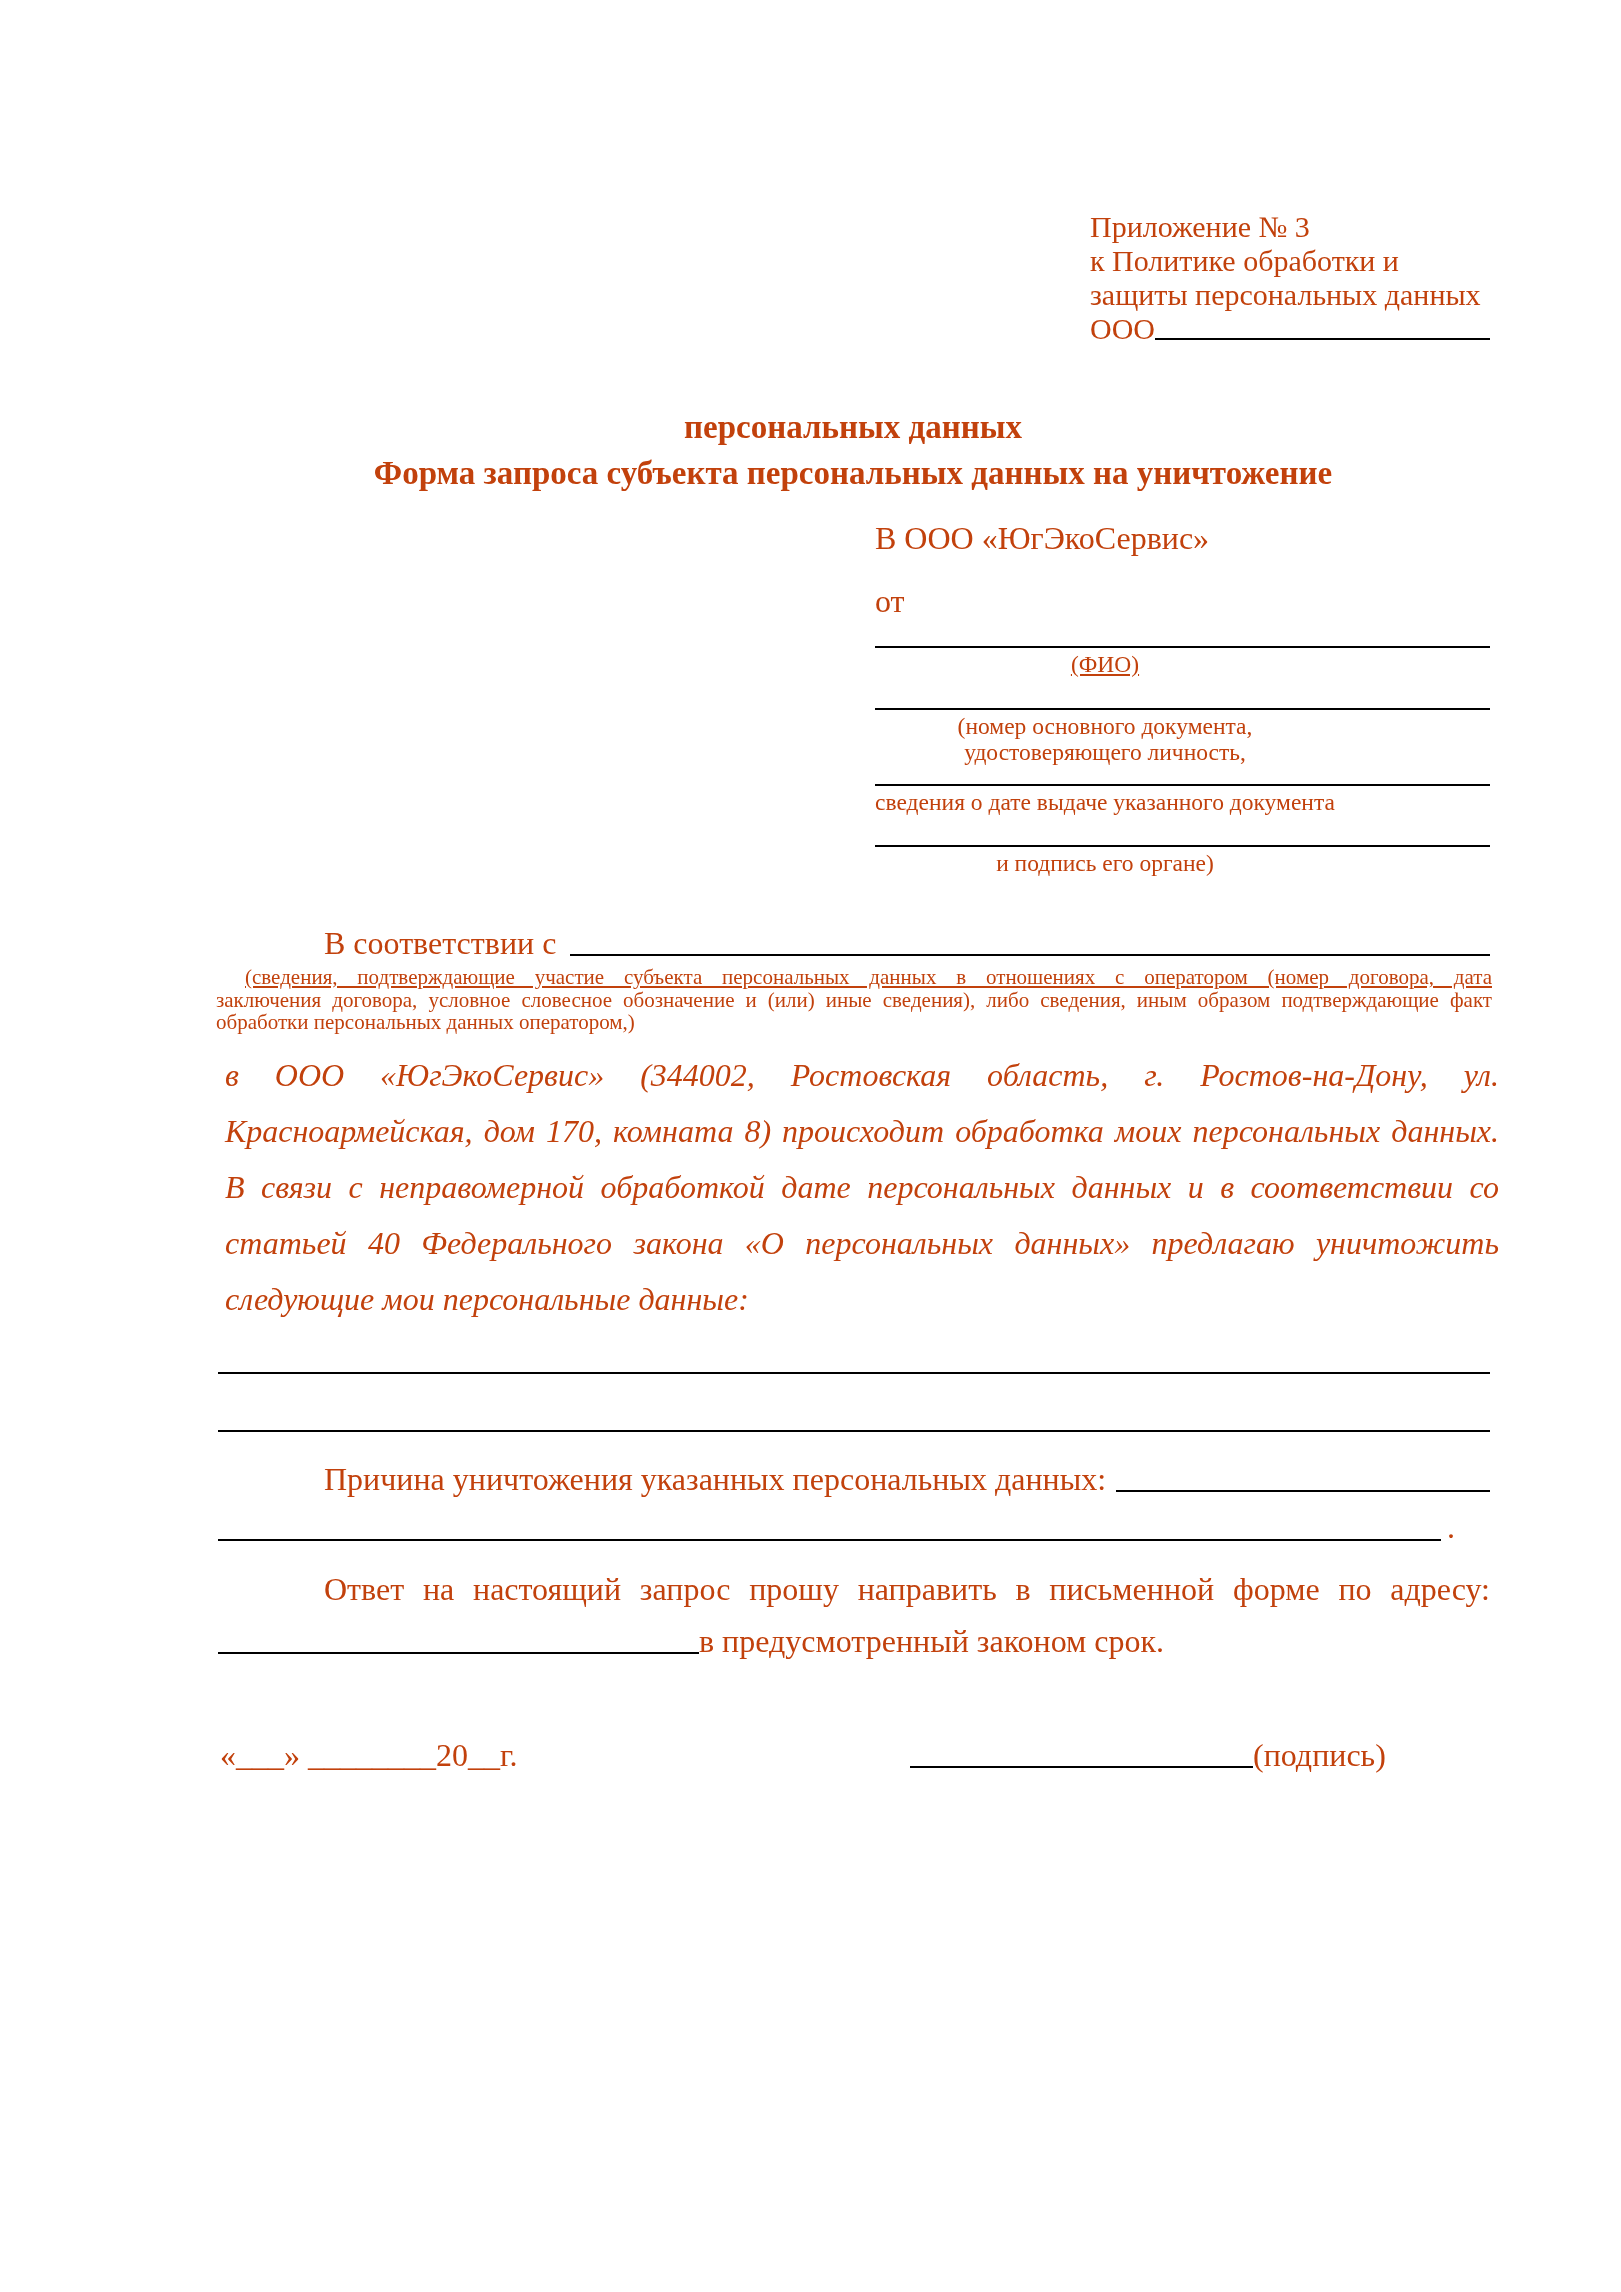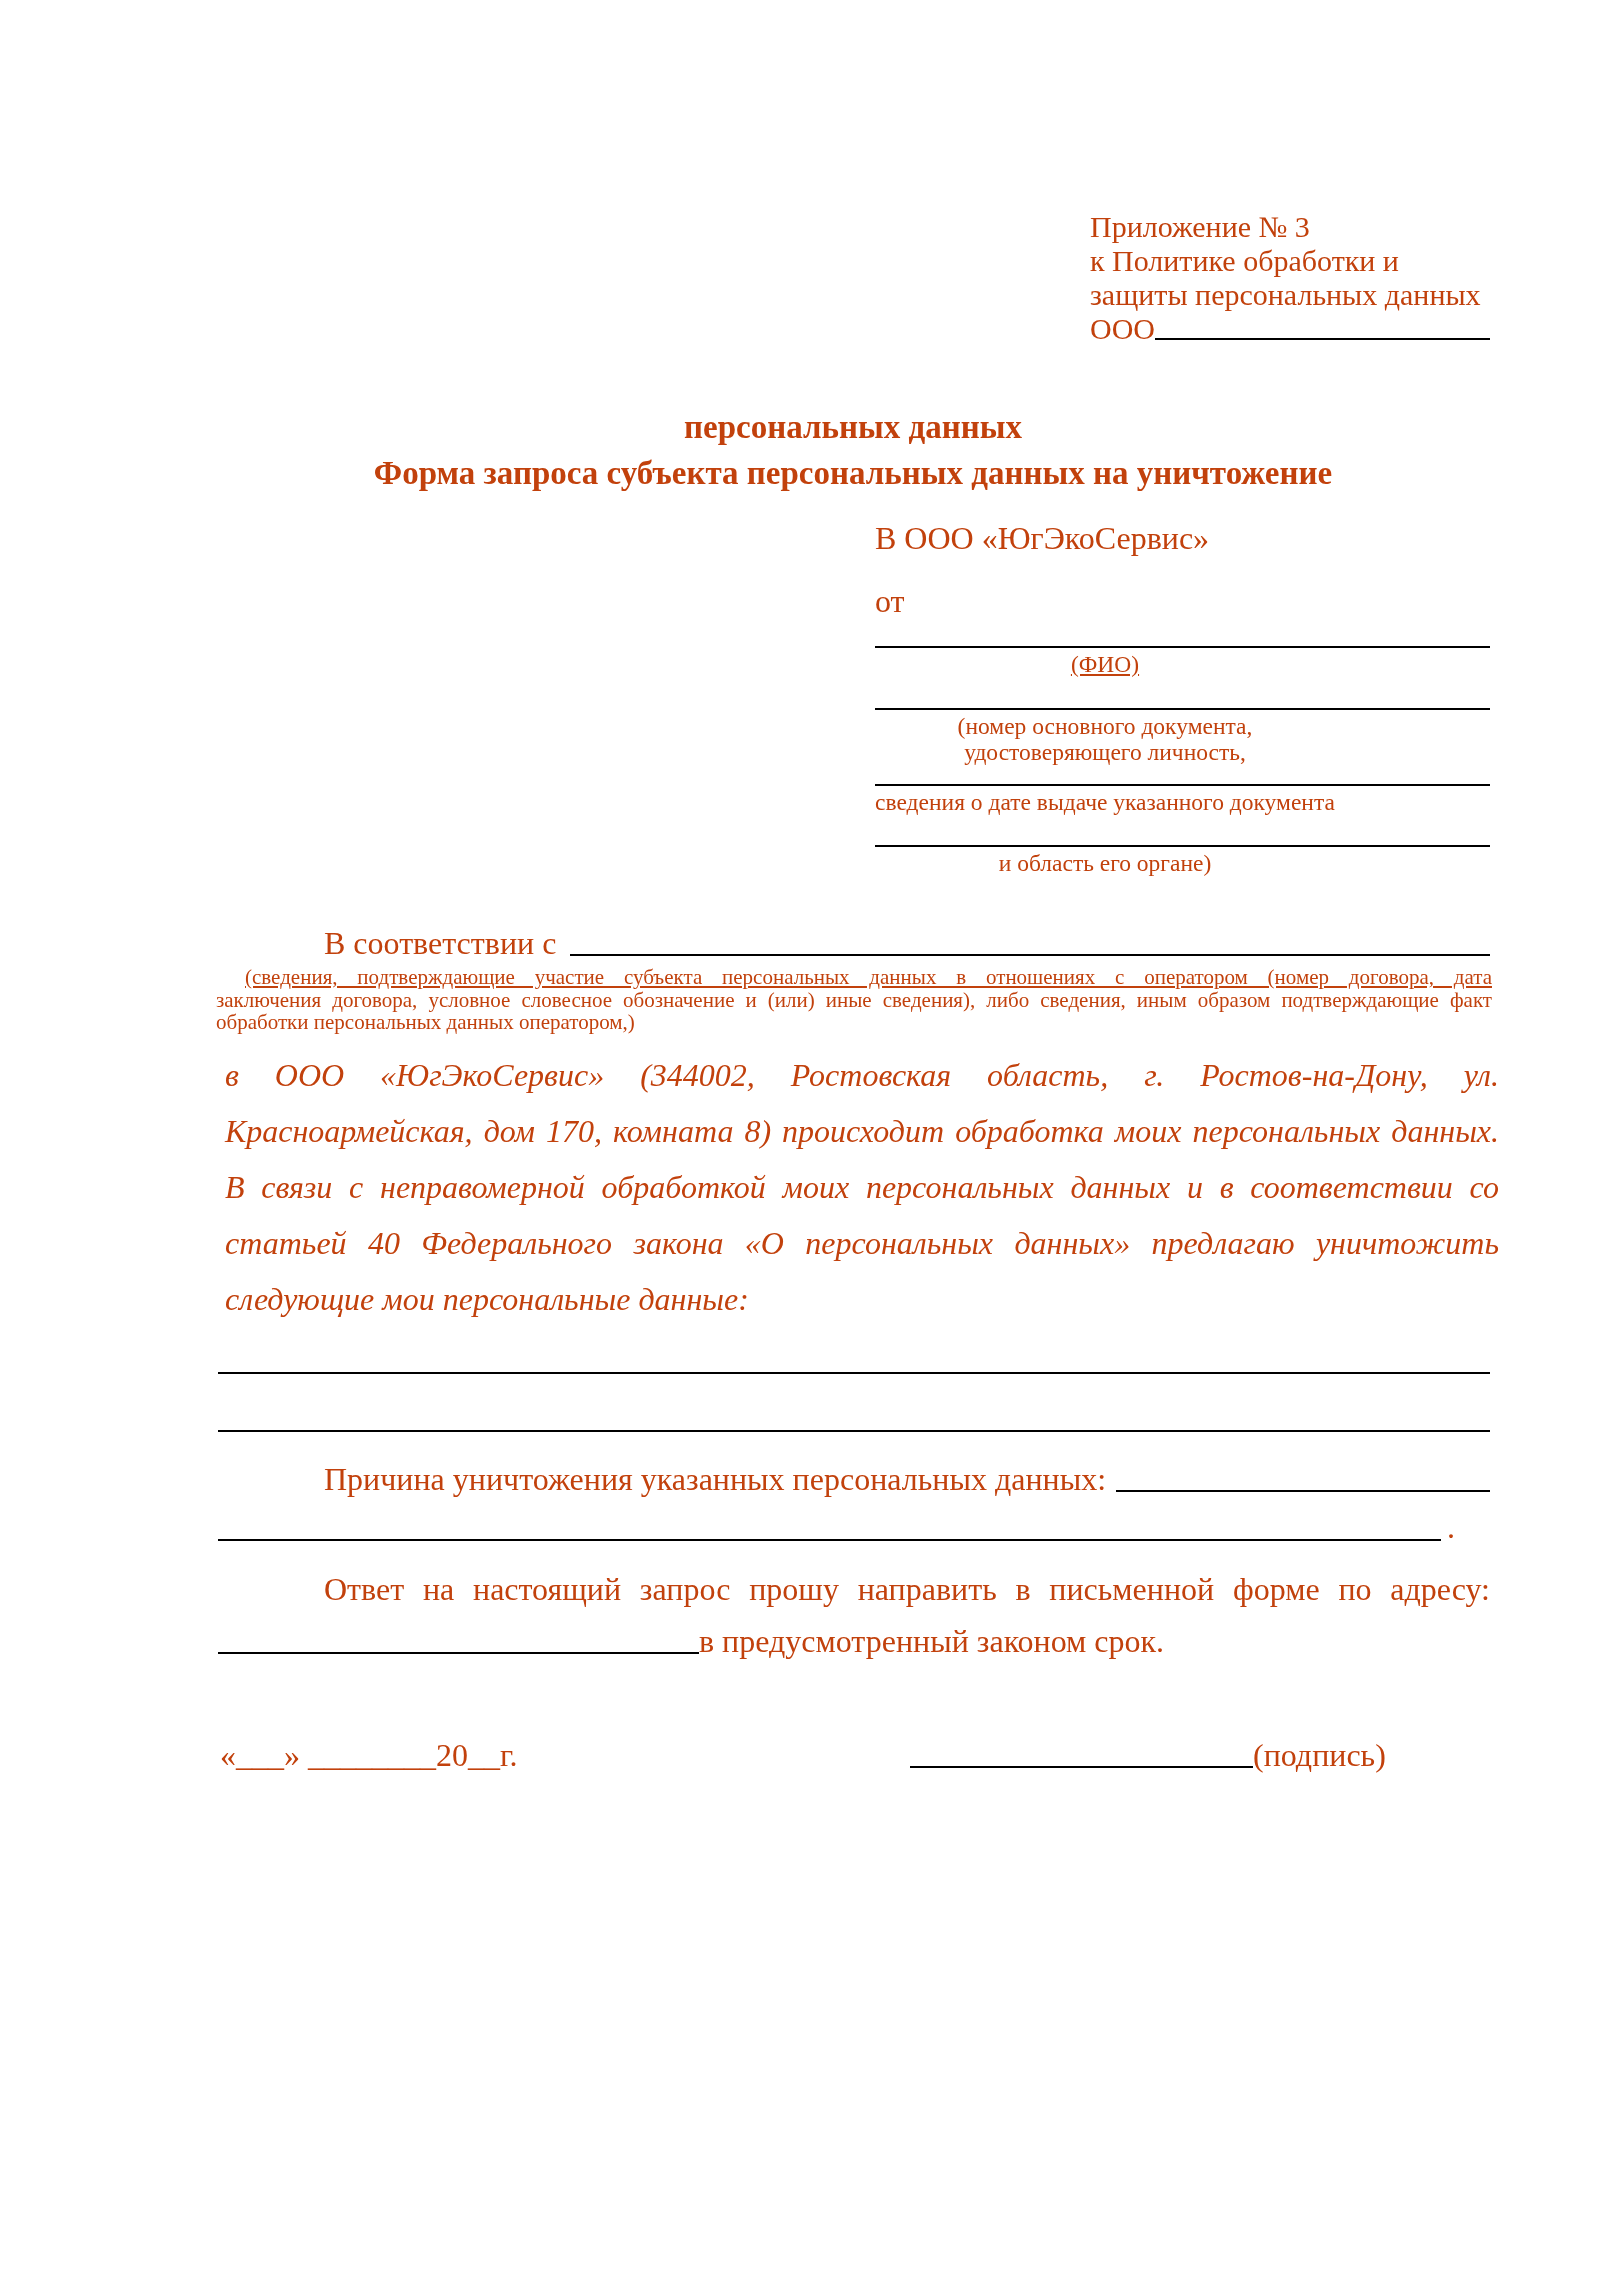--- a/index.html
+++ b/index.html
@@ -86,38 +86,38 @@
     <div class="aline" style="top:126px;"></div>
     <div class="cap" style="top:132px;text-decoration:underline;">(ФИО)</div>
 
     <div class="aline" style="top:188px;"></div>
     <div class="cap" style="top:194px;">(номер основного документа, удостоверяющего личность,</div>
 
     <div class="aline" style="top:264px;"></div>
     <div class="cap" style="top:270px;">сведения о дате выдаче указанного документа</div>
 
     <div class="aline" style="top:325px;"></div>
-    <div class="cap" style="top:331px;">и область его органе)</div>
+    <div class="cap" style="top:331px;">и подпись его органе)</div>
   </div>
 
   <div class="abs accordance row">
     <span class="lead">В соответствии с</span>
     <span class="fill grow"></span>
   </div>
 
   <div class="abs small-print">
     <div class="jl ind30">(сведения,  подтверждающие  участие  субъекта  персональных  данных  в  отношениях  с  оператором  (номер  договора,  дата</div>
     <div class="jl">заключения договора, условное словесное обозначение и (или) иные сведения), либо сведения, иным образом подтверждающие факт</div>
     <div>обработки персональных данных оператором,)</div>
   </div>
 
   <div class="abs body-par">
     <div class="jl">в ООО «ЮгЭкоСервис» (344002, Ростовская область, г. Ростов-на-Дону, ул.</div>
     <div class="jl">Красноармейская, дом 170, комната 8) происходит обработка моих персональных данных.</div>
-    <div class="jl">В связи с неправомерной обработкой моих персональных данных и в соответствии со</div>
+    <div class="jl">В связи с неправомерной обработкой дате персональных данных и в соответствии со</div>
     <div class="jl">статьей 40 Федерального закона «О персональных данных» предлагаю уничтожить</div>
     <div>следующие мои персональные данные:</div>
   </div>
 
   <div class="rule" style="left:218px; top:1372px; width:1272px;"></div>
   <div class="rule" style="left:218px; top:1430px; width:1272px;"></div>
 
   <div class="abs reason row">
     <span class="lead">Причина уничтожения указанных персональных данных:</span>
     <span class="fill grow"></span>

